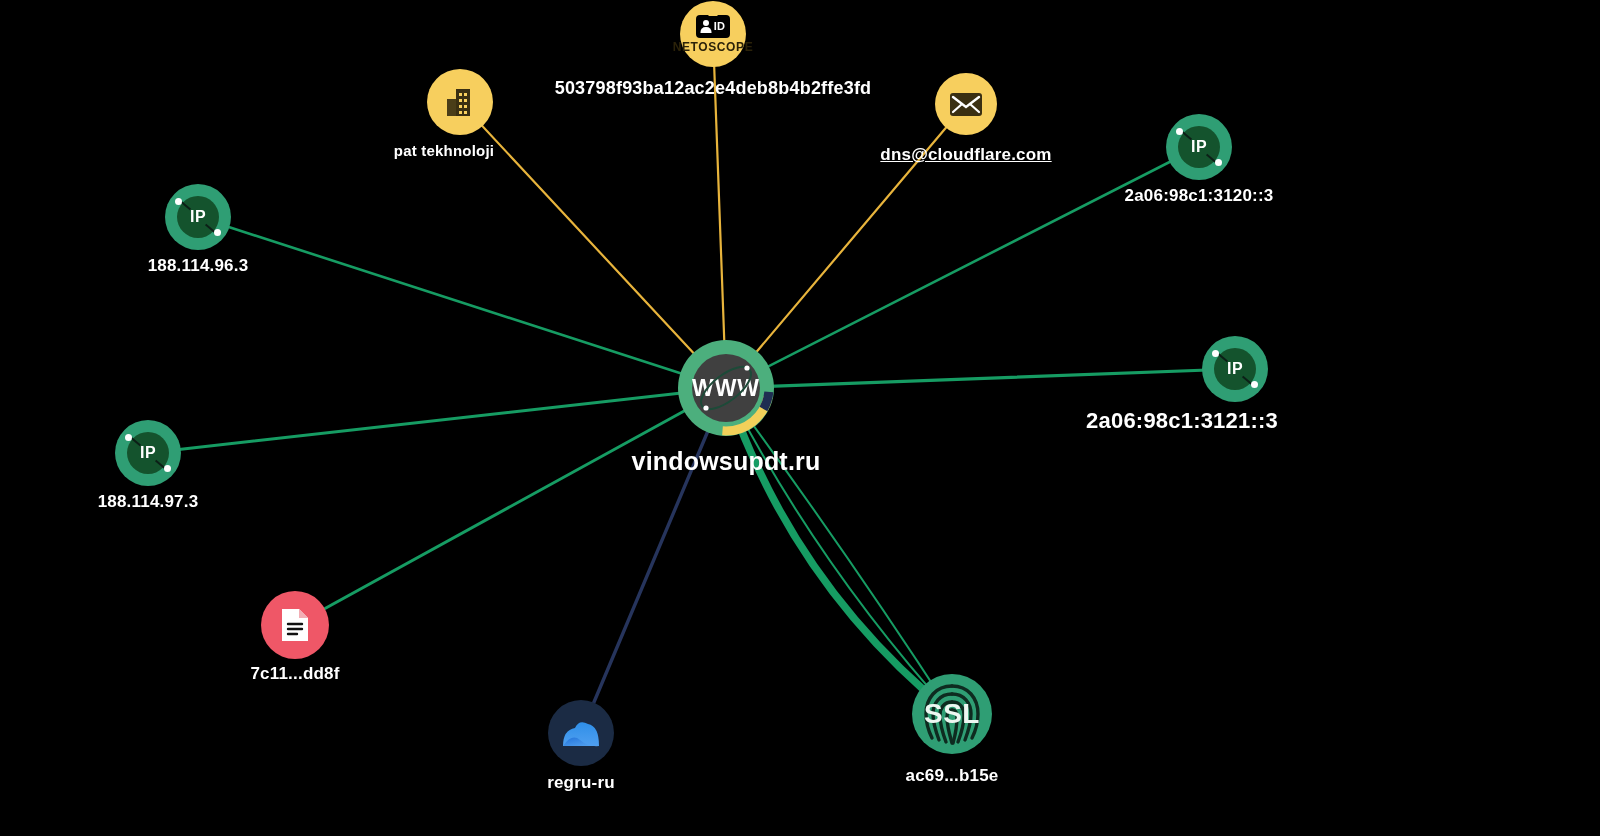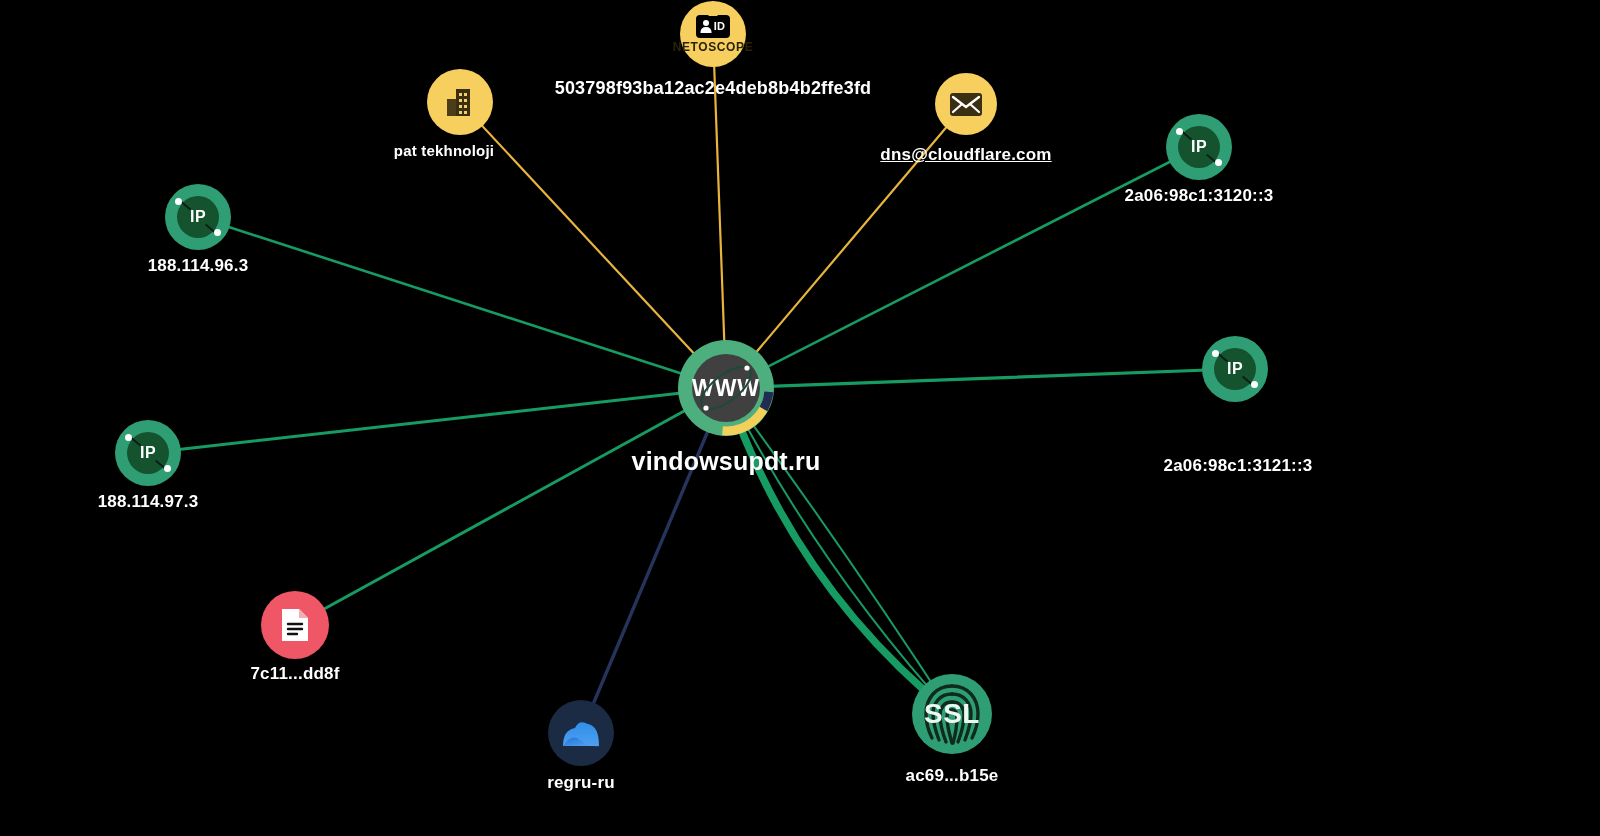--- a/index.html
+++ b/index.html
@@ -283,21 +283,21 @@
         <div style="display: flex; align-items: center; justify-content: center; position: relative;">
           <div class="ip-disc">
             <span class="ip-text">IP</span>
           </div>
         </div>
         <div class="ip-link-line" style="width: 14px; left: 13px; top: 20px; transform: rotate(40deg);"></div>
         <div class="ip-link-line" style="width: 14px; right: 13px; bottom: 20px; transform: rotate(40deg); position: absolute; height: 2px; background: rgb(12, 31, 23);"></div>
         <div class="ip-dot" style="left: 10px; top: 14px;"></div>
         <div class="ip-dot" style="right: 10px; bottom: 14px; position: absolute; width: 7px; height: 7px; border-radius: 50%; background: rgb(255, 255, 255);"></div>
       </div>
-      <div class="node-label" style="left: 1238px; top: 408px; font-size: 17px; margin-top: 48px;">2a06:98c1:3121::3</div>
+      <div class="node-label" style="left: 1182px; top: 408px; font-size: 22px;">2a06:98c1:3121::3</div>
       <div class="node node-ip" style="left: 148px; top: 453px; background: rgb(47, 158, 116);">
         <div style="display: flex; align-items: center; justify-content: center; position: relative;">
           <div class="ip-disc">
             <span class="ip-text">IP</span>
           </div>
         </div>
         <div class="ip-link-line" style="width: 14px; left: 13px; top: 20px; transform: rotate(40deg);"></div>
         <div class="ip-link-line" style="width: 14px; right: 13px; bottom: 20px; transform: rotate(40deg); position: absolute; height: 2px; background: rgb(12, 31, 23);"></div>
         <div class="ip-dot" style="left: 10px; top: 14px;"></div>
         <div class="ip-dot" style="right: 10px; bottom: 14px; position: absolute; width: 7px; height: 7px; border-radius: 50%; background: rgb(255, 255, 255);"></div>

